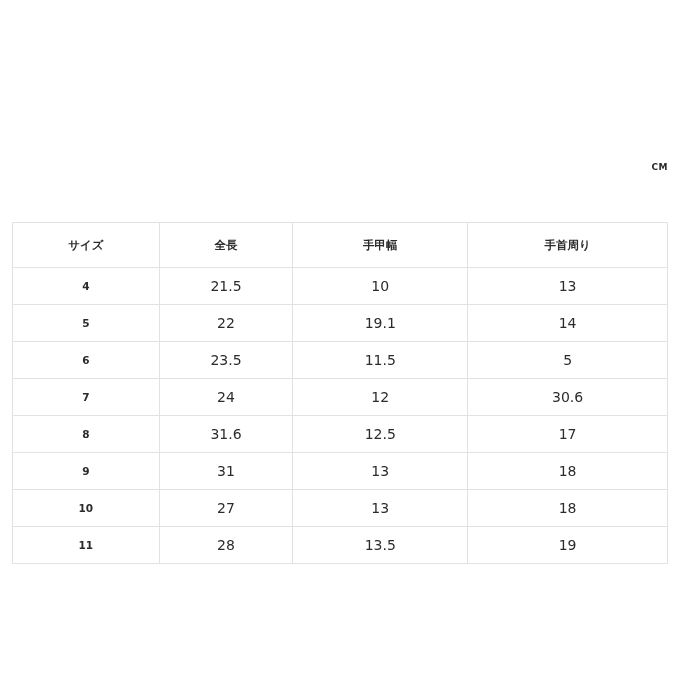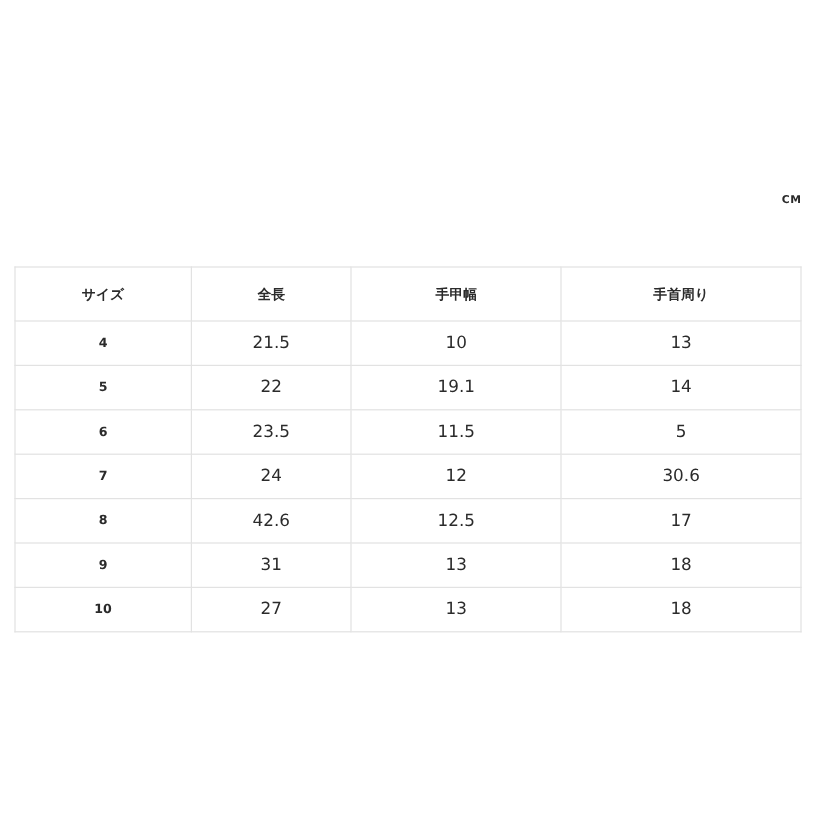--- a/index.html
+++ b/index.html
@@ -111,33 +111,39 @@
           <td>5</td>
         </tr>
         <tr>
           <td class="size-col">7</td>
           <td>24</td>
           <td>12</td>
           <td>30.6</td>
         </tr>
         <tr>
           <td class="size-col">8</td>
-          <td>42.6</td>
+          <td>31.6</td>
           <td>12.5</td>
           <td>17</td>
         </tr>
         <tr>
           <td class="size-col">9</td>
           <td>31</td>
           <td>13</td>
           <td>18</td>
         </tr>
         <tr>
           <td class="size-col">10</td>
           <td>27</td>
           <td>13</td>
           <td>18</td>
         </tr>
+        <tr>
+          <td class="size-col">11</td>
+          <td>28</td>
+          <td>13.5</td>
+          <td>19</td>
+        </tr>
       </tbody>
     </table>
   </div>
 
 </div>
 
 </body></html>

